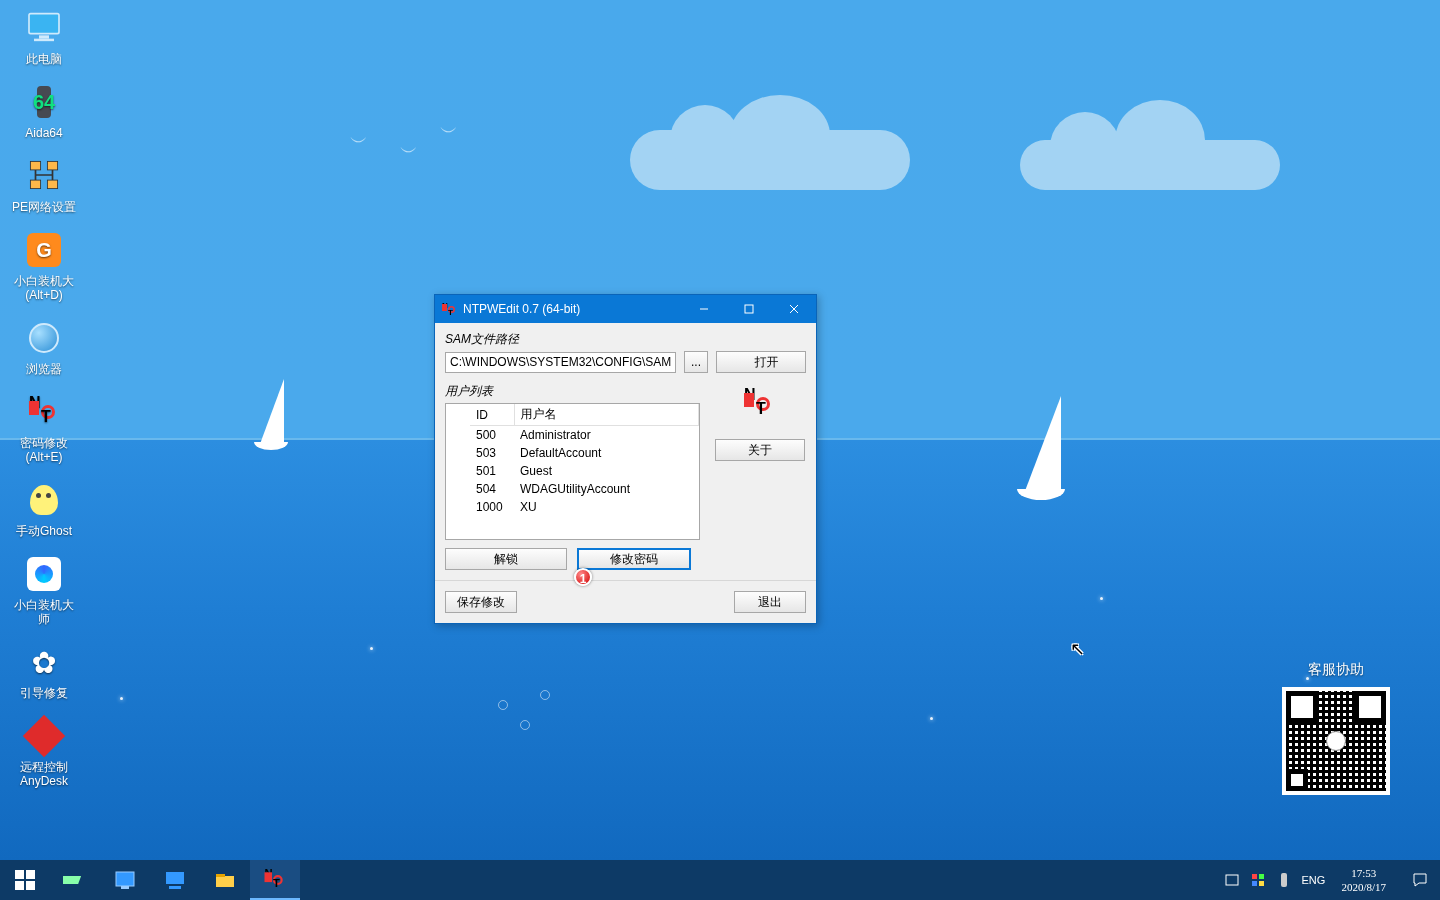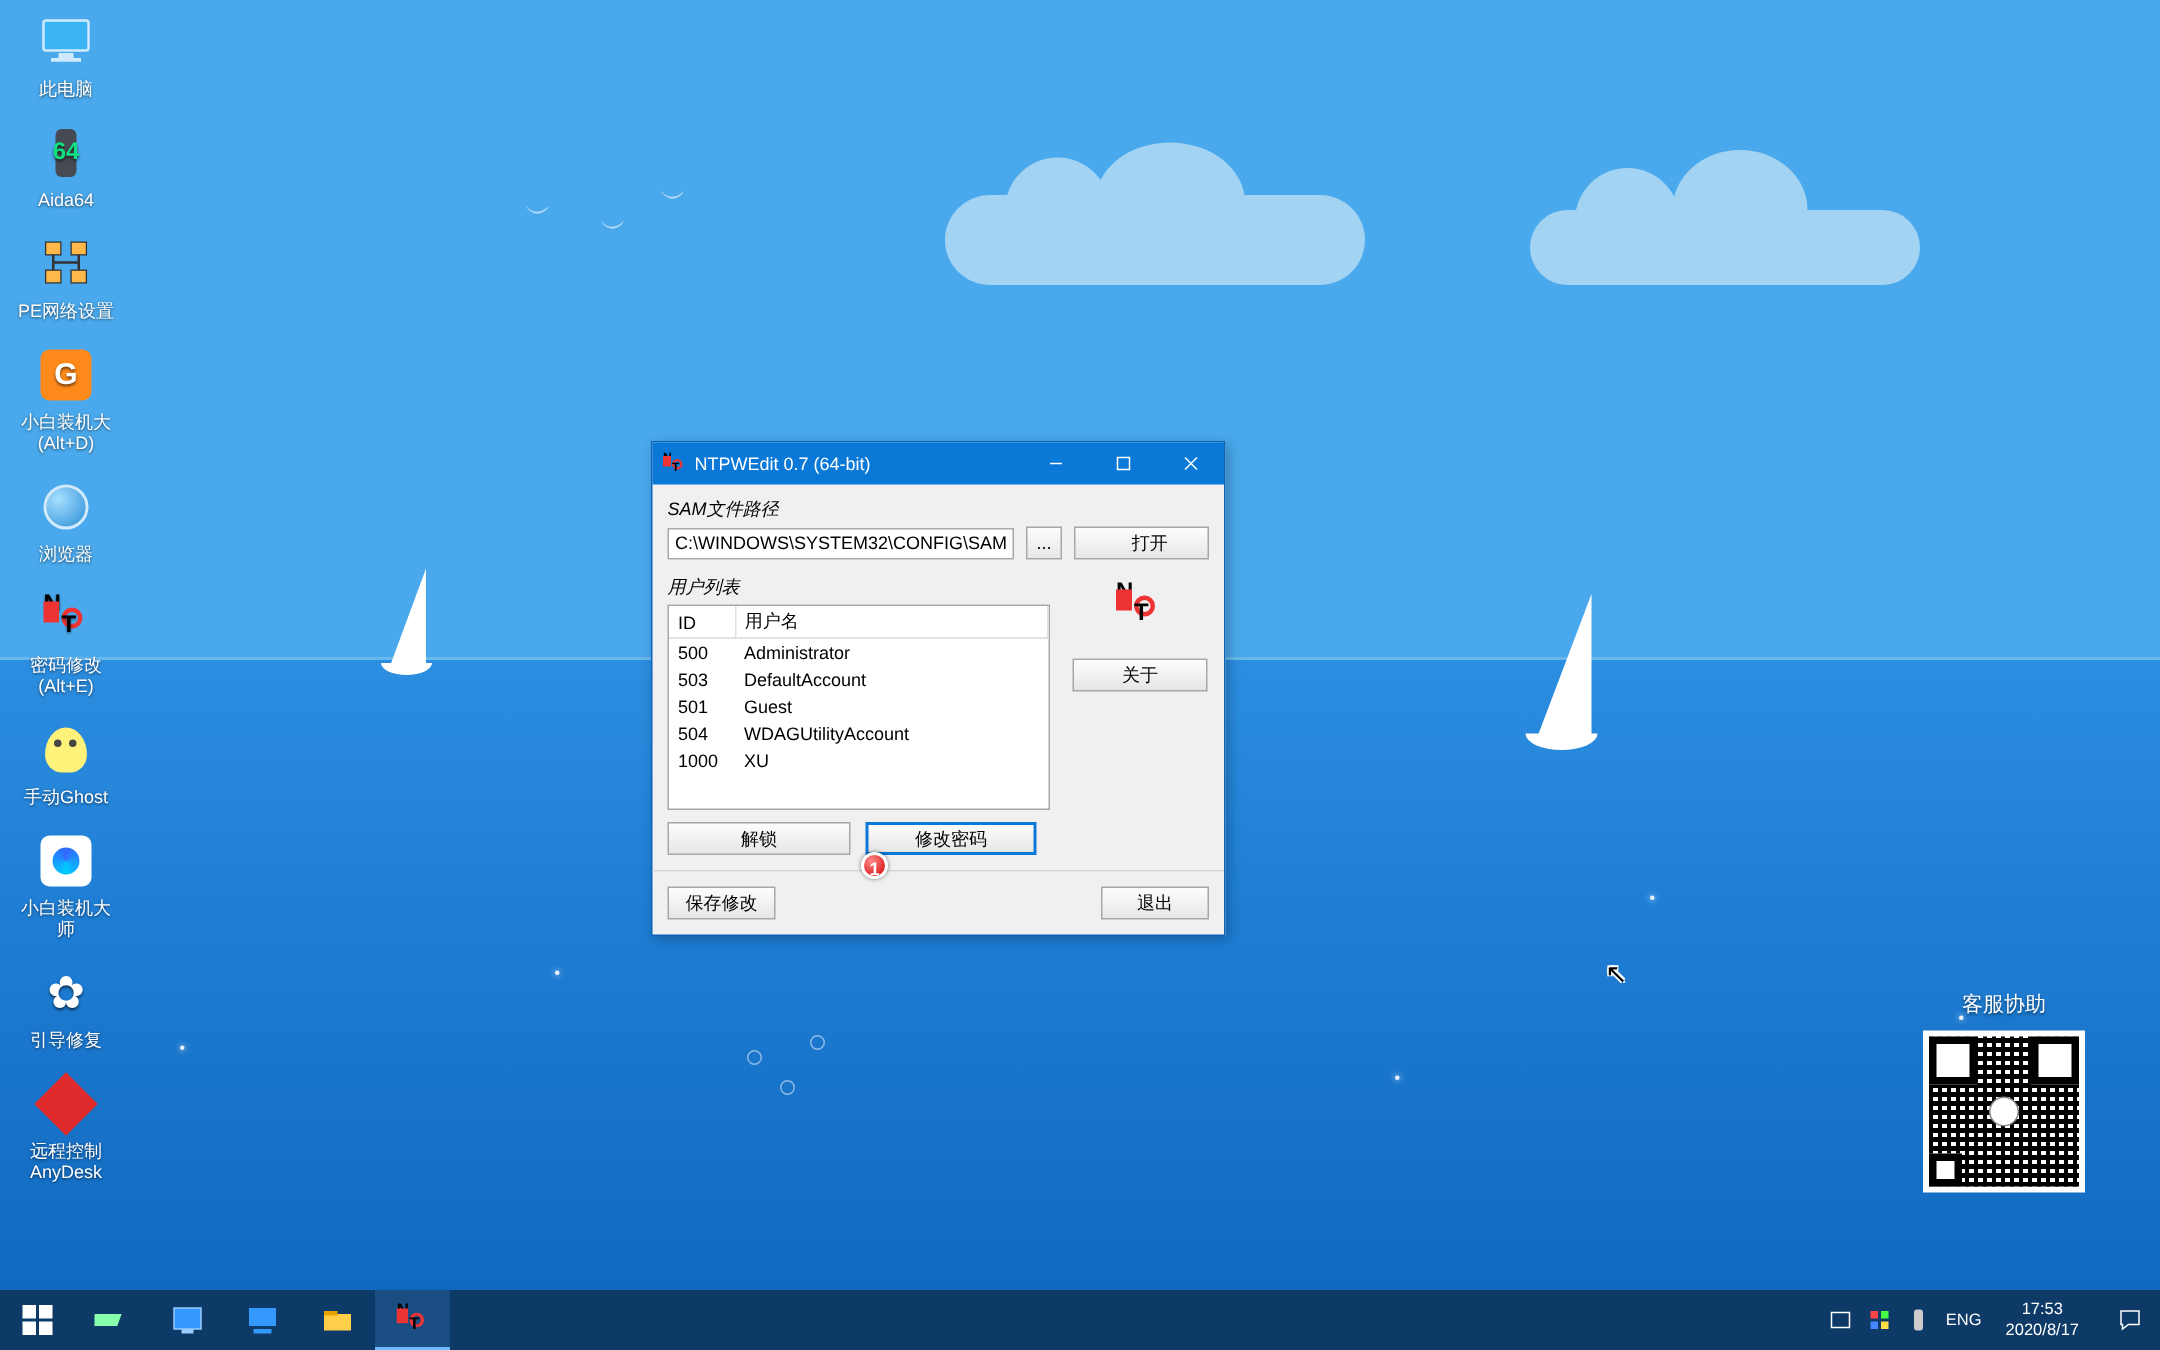--- a/index.html
+++ b/index.html
@@ -45,21 +45,21 @@
   .bu1{left:498px;bottom:150px;} .bu2{left:520px;bottom:130px;} .bu3{left:540px;bottom:160px;}
 
   
   .icons { position:absolute; top:5px; left:5px; width:90px; }
   .dicon { width:78px; text-align:center; color:#fff; font-size:12px; text-shadow:0 1px 2px rgba(0,0,0,.6); margin-bottom:10px; cursor:pointer; padding:3px 0;}
   .dicon .ibox { width:40px; height:40px; margin:0 auto 4px; display:flex; align-items:center; justify-content:center; }
   .dlabel { line-height:14px; white-space:pre-line; }
 
   
   .pc-icon svg{width:40px;height:40px;}
-  .aida { width:14px;height:32px;background:#464a52;border-radius:4px;color:#10e080;font-weight:bold;font-size:16px;display:flex;align-items:center;justify-content:center;}
+  .aida { width:14px;height:32px;background:#464a52;border-radius:4px;color:#10e080;font-weight:bold;font-size:20px;display:flex;align-items:center;justify-content:center;}
   .net-icon svg{width:34px;height:34px;}
   .dg-icon{width:34px;height:34px;background:#ff8a1c;border-radius:6px;color:#fff;font-weight:bold;font-size:20px;display:flex;align-items:center;justify-content:center;}
   .globe{width:30px;height:30px;border-radius:50%;background:radial-gradient(circle at 30% 30%, #a7dfff, #2a8ed6);border:2px solid #cfeafc;}
   .npt-icon{position:relative;width:34px;height:34px;}
   .npt-icon .n{position:absolute;left:2px;top:0;font:bold 16px/1 sans-serif;color:#000;}
   .npt-icon .t{position:absolute;left:14px;top:14px;font:bold 16px/1 sans-serif;color:#000;}
   .npt-icon .k{position:absolute;left:2px;top:6px;width:26px;height:14px;background:linear-gradient(90deg,#e33 40%, transparent 40%);}
   .npt-icon .k::after{content:'';position:absolute;right:0;top:4px;width:8px;height:8px;border:3px solid #e33;border-radius:50%;}
   .ghost{width:28px;height:30px;background:#fff27a;border-radius:50% 50% 40% 40%/60% 60% 40% 40%;position:relative;}
   .ghost::before{content:'';position:absolute;left:6px;top:8px;width:5px;height:5px;background:#444;border-radius:50%;box-shadow:10px 0 #444;}
@@ -95,21 +95,21 @@
   .lbl { margin:2px 0 3px;font-style:italic; }
   .row { display:flex; align-items:center; gap:8px; }
   input.path { flex:1; height:21px; border:1px solid #a7a7a7; background:#fff; font-size:12px; padding:0 4px; }
   .btn { height:22px; border:1px solid #a7a7a7; background:linear-gradient(#fdfdfd,#e6e6e6); font-size:12px; cursor:pointer; }
   .btn.browse { width:24px; }
   .btn.open { width:90px;padding-left:11px; }
 
   .main { display:flex; gap:14px; margin-top:8px; }
   .leftcol { flex:1; }
   .rightcol { width:92px; display:flex; flex-direction:column; align-items:center; }
-  .ulist { border:1px solid #a7a7a7; background:#fff; height:137px; overflow:hidden; }
+  .ulist { border:1px solid #a7a7a7; background:#fff; height:137px; overflow:hidden;padding-left:24px; }
   .ulist table { width:100%; border-collapse:collapse; font-size:12px; }
   .ulist th { text-align:left; font-weight:normal; background:#fff; border-bottom:1px solid #e0e0e0; border-right:1px solid #e0e0e0; padding:2px 6px; height:18px; }
   .ulist td { padding:1px 6px; height:18px; }
   .logo-box { width:36px; height:36px; margin:6px 0 16px; }
   .btn.about { width:90px; }
 
   .btnrow { display:flex; gap:10px; margin-top:8px; }
   .btn.unlock { width:122px; }
   .btn.chpw { width:114px; border:2px solid #0a78d6; }
 
@@ -119,21 +119,21 @@
   .callout { position:absolute; width:18px; height:18px; border-radius:50%; background:radial-gradient(circle at 35% 30%, #ff8a8a, #d20000); border:2px solid #fff; color:#fff; font:bold 12px/18px sans-serif; text-align:center; box-shadow:0 0 3px rgba(0,0,0,.5); }
   .co1 { left:574px; top:568px; }
 
   
   .taskbar { position:absolute; left:0; right:0; bottom:0; height:40px; background:#0d3a66; display:flex; align-items:stretch; color:#fff; }
   .tbtn { width:50px; display:flex; align-items:center; justify-content:center; }
   .tbtn svg { width:24px; height:24px; }
   .tbtn.active { background:#1a4d82; box-shadow: inset 0 -2px 0 #6cb8ff; }
   .tray { margin-left:auto; display:flex; align-items:center; gap:10px; padding:0 8px; font-size:11px; }
   .tray .tic { width:16px; height:16px; display:flex; align-items:center; justify-content:center; }
-  .clock { text-align:center; line-height:14px; padding:0 6px; }
+  .clock { text-align:center; line-height:14px; padding:0 6px;font-family:Liberation Serif, serif; }
   .notif { width:40px; display:flex; align-items:center; justify-content:center; }
 </style>
 </head>
 <body>
 
 <div class="desktop">
   <div class="sea"></div>
   <div class="horizon"></div>
   <div class="cloud c1"></div>
   <div class="cloud c2"></div>

